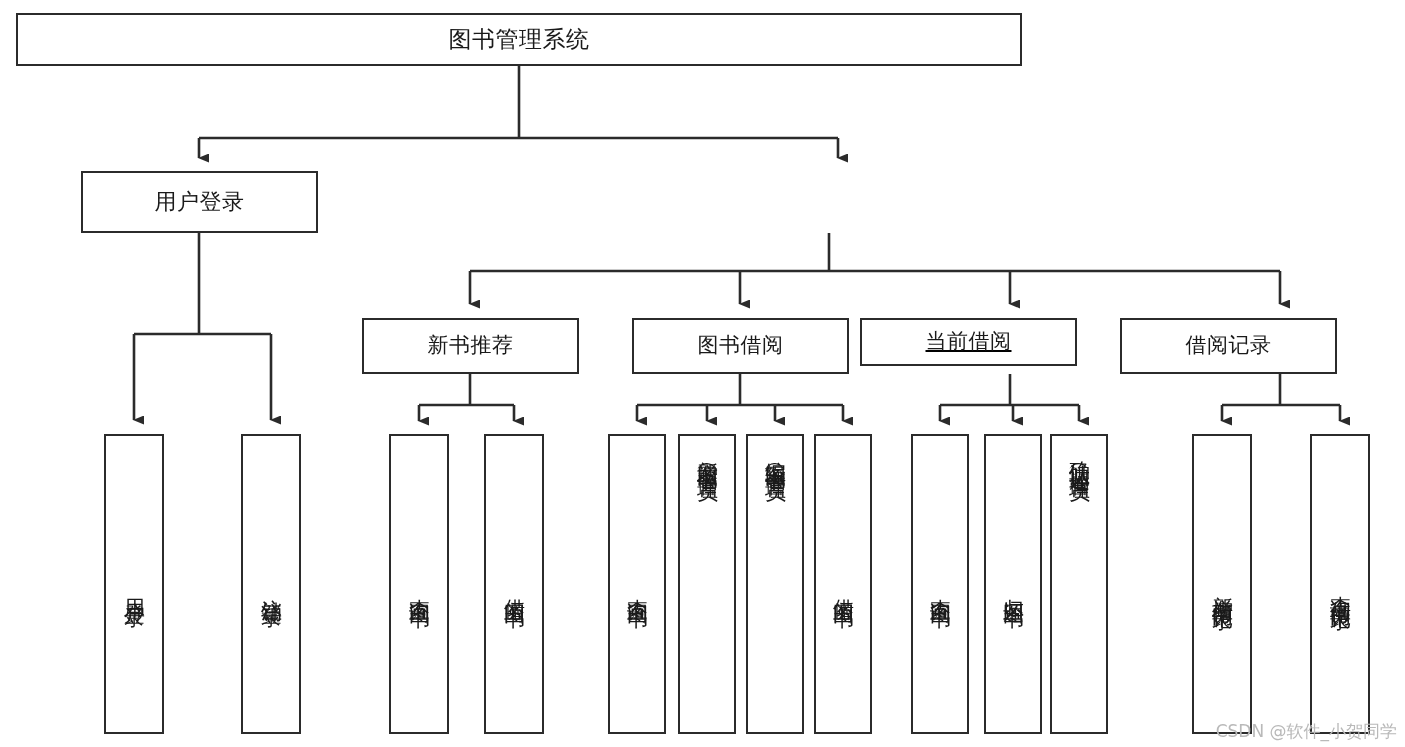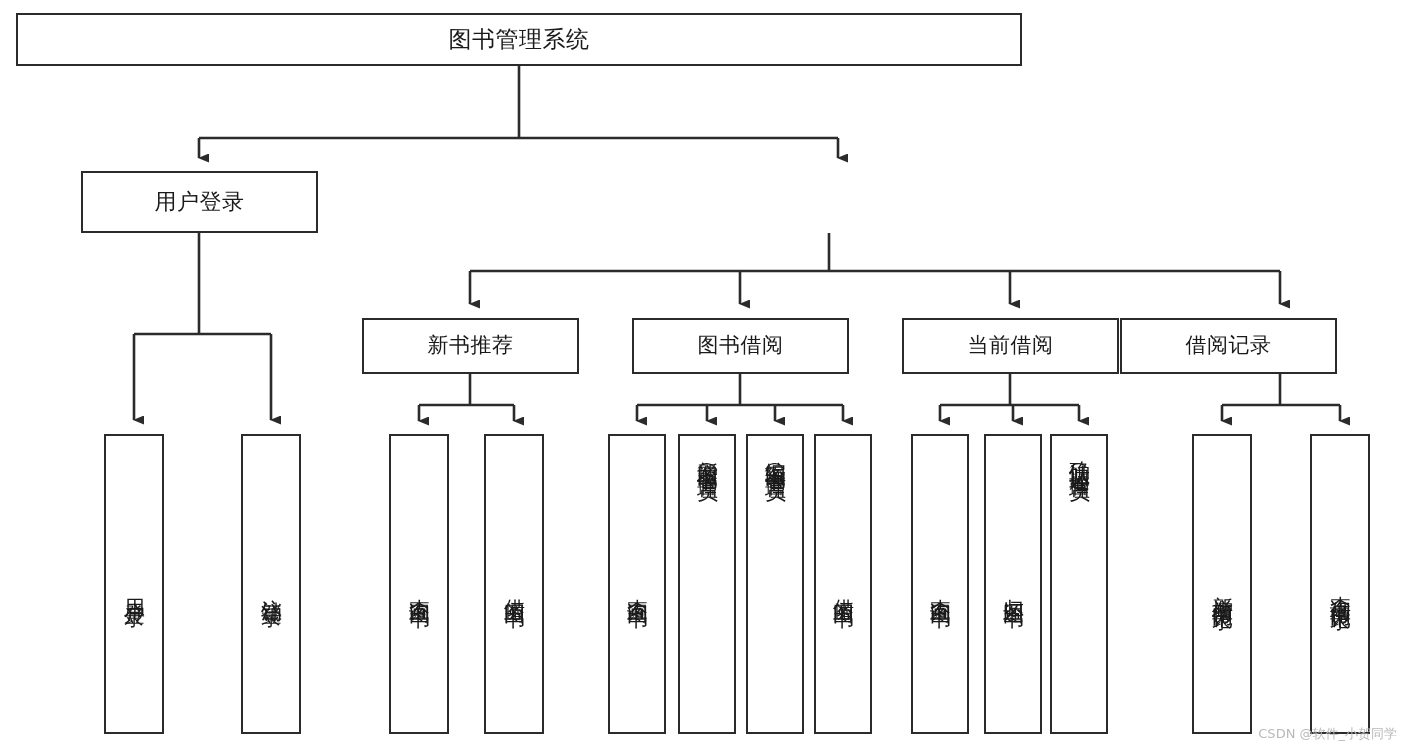--- a/index.html
+++ b/index.html
@@ -65,21 +65,21 @@
     line-height: 1;
     white-space: nowrap;
   }
   .node-leaf.mid .lbl {
     align-self: center;
   }
   #watermark {
     position: absolute;
     right: 8px;
     bottom: 4px;
-    font-size: 13px;
+    font-size: 17px;
     color: #b9b9b9;
     z-index: 5;
     white-space: nowrap;
     user-select: none;
   }
 </style>
 </head>
 <body>
 
 <div id="canvas">
@@ -141,21 +141,21 @@
   <div class="node node-l2" style="left: 81px; top: 171px; width: 237px; height: 62px;">
     <span class="lbl">用户登录</span>
   </div>
 
   <div class="node node-l3" style="left: 362px; top: 318px; width: 217px; height: 56px;">
     <span class="lbl">新书推荐</span>
   </div>
   <div class="node node-l3" style="left: 632px; top: 318px; width: 217px; height: 56px;">
     <span class="lbl">图书借阅</span>
   </div>
-  <div class="node node-l3" style="left: 902px; top: 318px; width: 217px; height: 56px;">
+  <div class="node node-l3" style="left: 860px; top: 318px; width: 217px; height: 48px; text-decoration: underline;">
     <span class="lbl">当前借阅</span>
   </div>
   <div class="node node-l3" style="left: 1120px; top: 318px; width: 217px; height: 56px;">
     <span class="lbl">借阅记录</span>
   </div>
 
   <div class="node node-leaf mid" style="left: 104px; top: 434px; width: 60px; height: 300px;">
     <span class="lbl">用户登录</span>
   </div>
   <div class="node node-leaf mid" style="left: 241px; top: 434px; width: 60px; height: 300px;">

